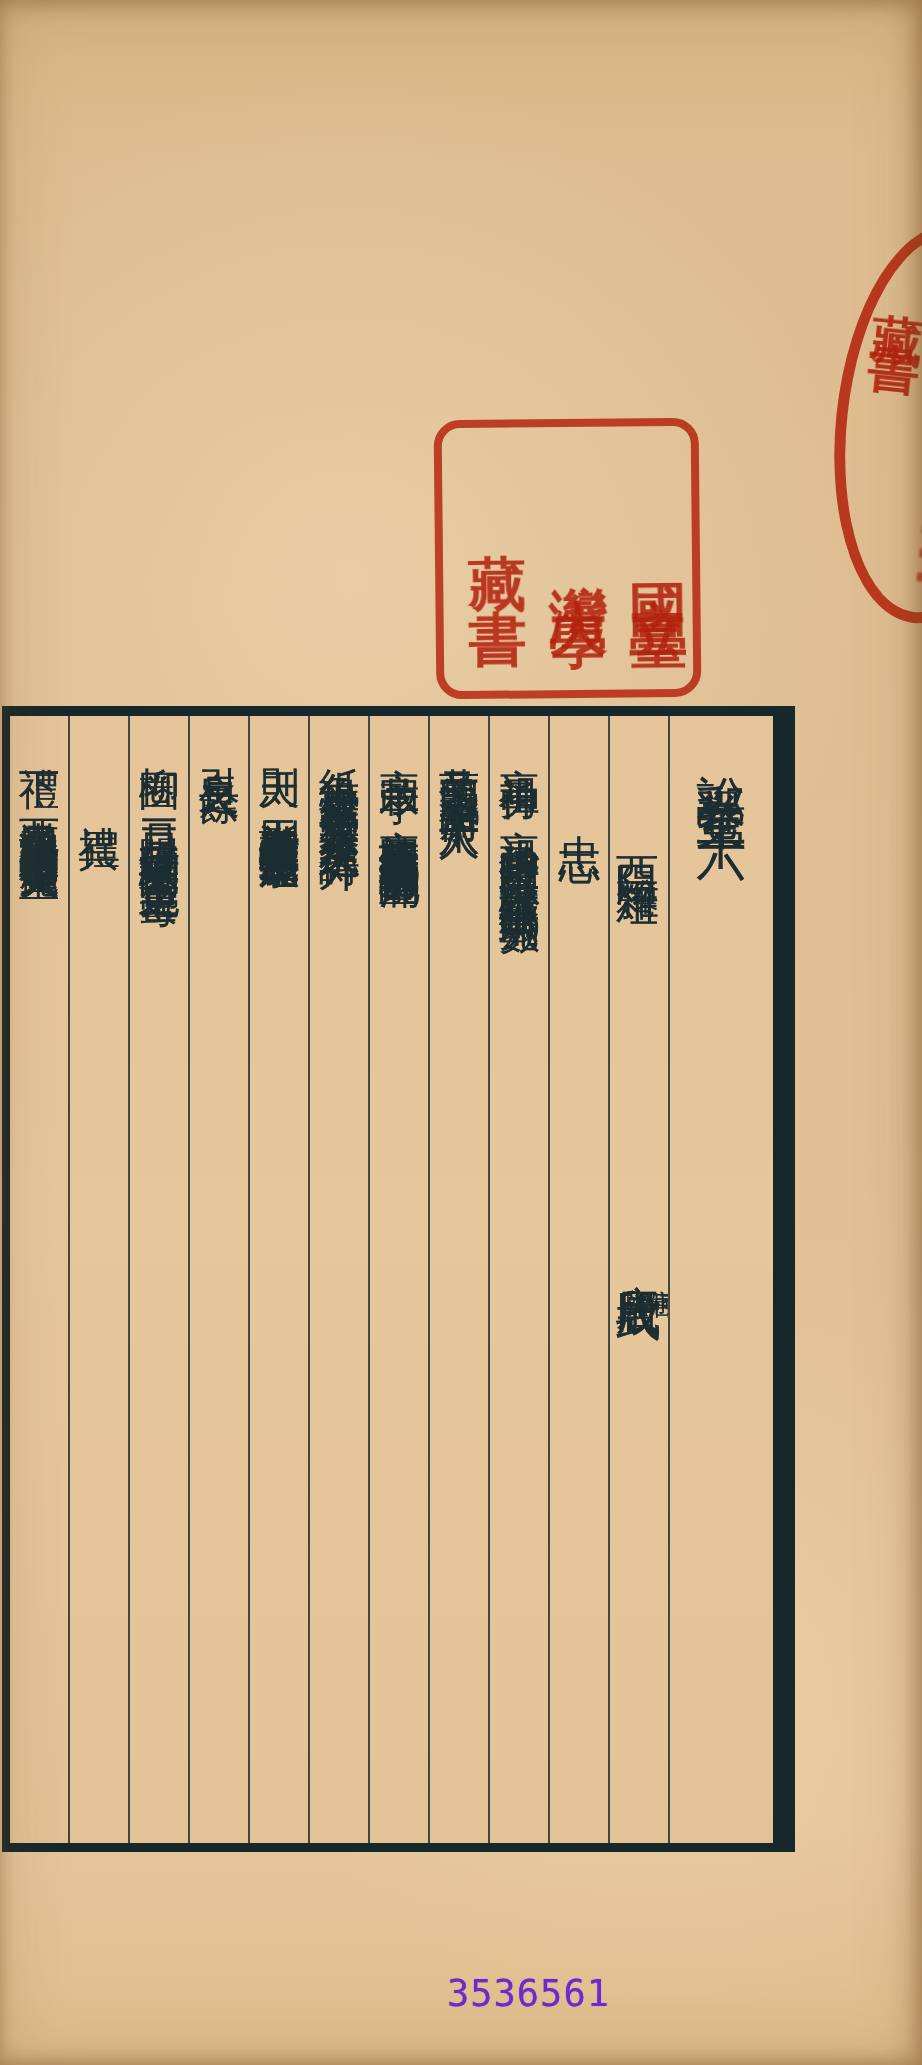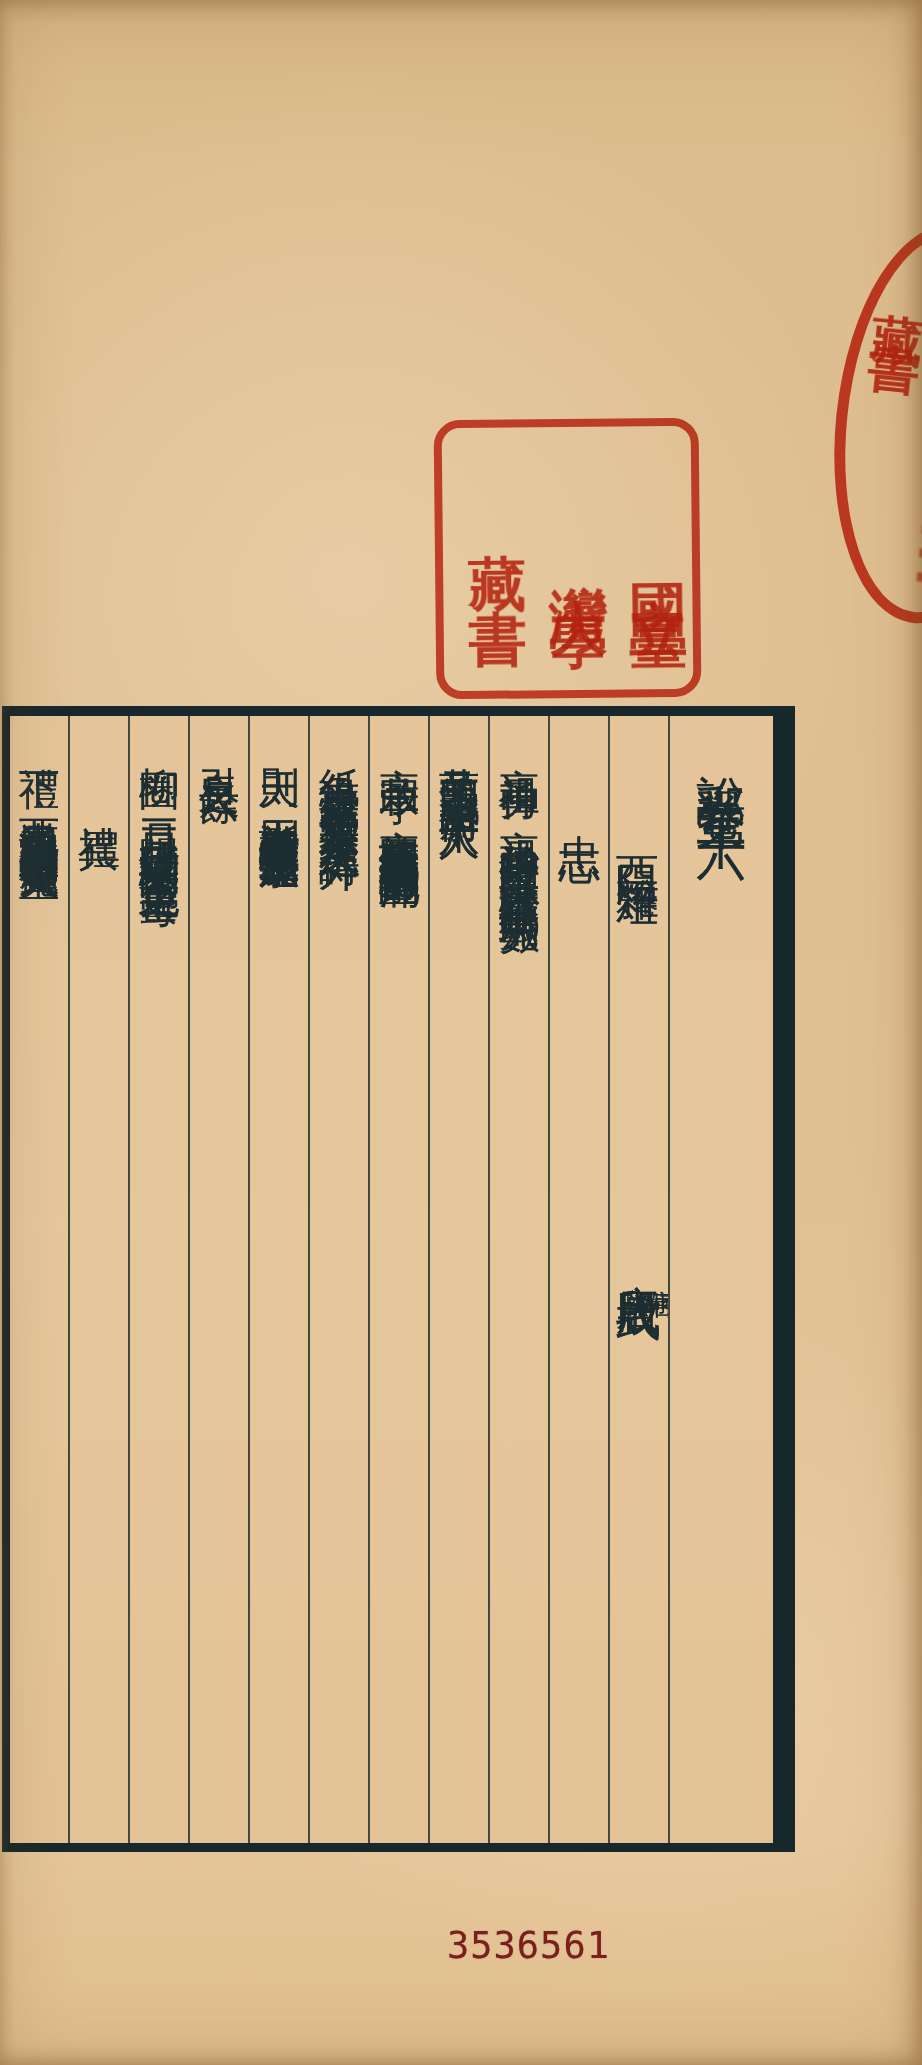--- a/index.html
+++ b/index.html
@@ -102,23 +102,23 @@
   .tight2{letter-spacing:1.5px;}
   .work{font-size:43px;letter-spacing:9px;}
   .section{font-size:42px;letter-spacing:7px;}
   .author{font-size:45px;letter-spacing:4px;}
   .small{font-size:25px;letter-spacing:4px;position:relative;left:7px;}
   .dbl{display:inline-block;writing-mode:vertical-rl;line-height:1.1;}
   .dbl-c{display:block;font-size:23px;letter-spacing:3px;}
 
   
   .stamp{
-    position:absolute;left:447px;top:1924px;z-index:2;
+    position:absolute;left:447px;top:1972px;z-index:2;
     font-family:"DejaVu Sans Mono","Liberation Mono",monospace;
-    font-size:37px;letter-spacing:1px;color:#7f1d1d;
+    font-size:37px;letter-spacing:1px;color:#6d28d9;
     text-shadow:0 0 1px rgba(42,61,64,0.55);
   }
 </style>
 </head>
 <body>
 
 <div class="ghost" style="left:610px;top:1150px;width:44px;height:360px;"></div>
 <div class="ghost" style="left:542px;top:1030px;width:44px;height:720px;"></div>
 <div class="ghost" style="left:432px;top:1400px;width:42px;height:390px;"></div>
 <div class="ghost" style="left:294px;top:1700px;width:40px;height:130px;"></div>

